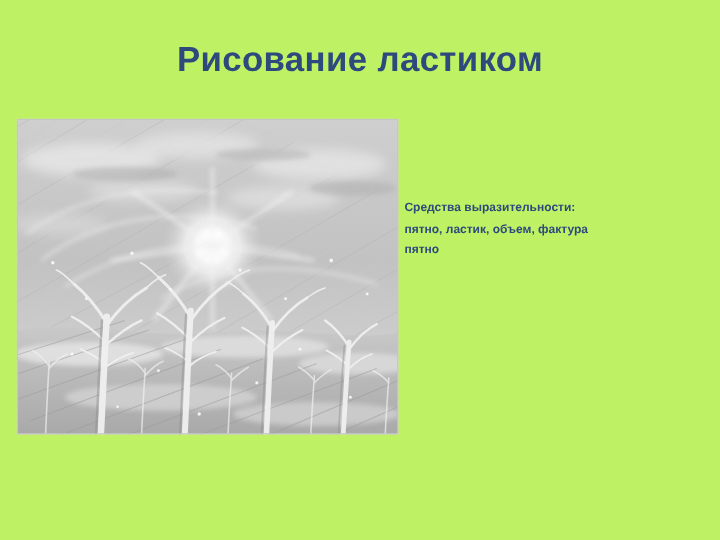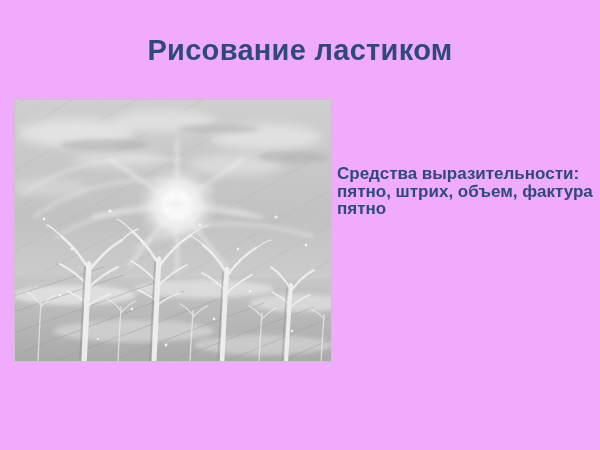--- a/index.html
+++ b/index.html
@@ -10,21 +10,21 @@
     width: 600px;
     height: 450px;
     background: #ffffff;
     font-family: "Liberation Sans", sans-serif;
     overflow: hidden;
   }
   .slide {
     position: relative;
     width: 600px;
     height: 450px;
-    background: #f0abfc;
+    background: #bef264;
   }
   .slide-title {
     position: absolute;
     left: 0;
     top: 34px;
     width: 600px;
     text-align: center;
     font-size: 29px;
     font-weight: bold;
     color: #2e4a7d;
@@ -46,21 +46,21 @@
     display: block;
   }
 
   
   .text-block {
     position: absolute;
     left: 337px;
     top: 165px;
     width: 252px;
     color: #2e4a7d;
-    font-size: 17px;
+    font-size: 10px;
     font-weight: bold;
     line-height: 17.5px;
     font-family: "Liberation Sans", sans-serif;
   }
   .text-block .line {
     display: block;
     white-space: nowrap;
   }
 </style>
 </head>
@@ -271,17 +271,17 @@
         <circle cx="84" cy="240" r="1.1"></circle>
         <circle cx="236" cy="192" r="1.2"></circle>
       </g>
 
       <rect x="0" y="0" width="318" height="263" fill="none" stroke="#c6c6c6" stroke-width="2"></rect>
     </svg>
   </div>
 
   <div class="text-block">
     <span class="line">Средства выразительности:</span>
-    <span class="line">пятно, штрих, объем, фактура</span>
+    <span class="line">пятно, ластик, объем, фактура</span>
     <span class="line">пятно</span>
   </div>
 
 </div>
 
 </body></html>

